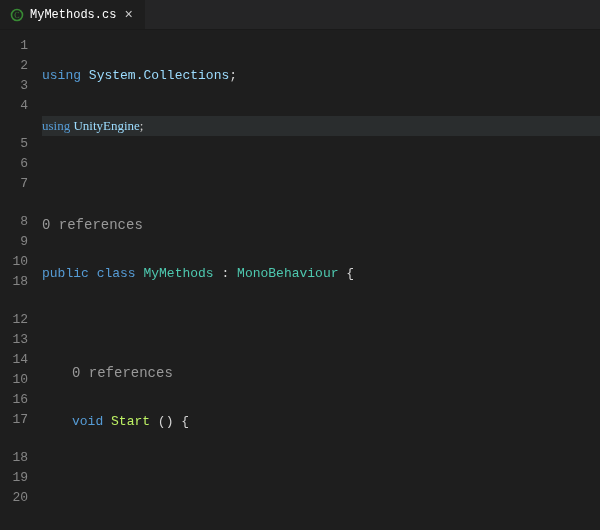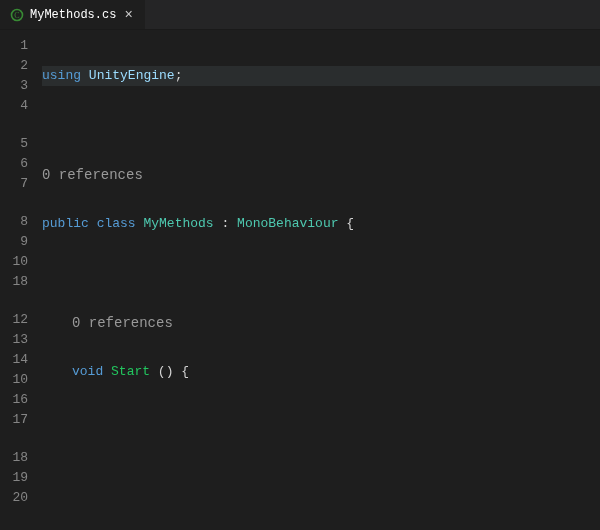--- a/index.html
+++ b/index.html
@@ -58,25 +58,25 @@
   }
   .line { height: 20px; line-height: 20px; }
   .codelens-line {
     height: 18px;
     line-height: 18px;
     color: #999999;
     font-size: 14px;
   }
   .kw { color: #569cd6; }
   .type { color: #4ec9b0; }
-  .method { color: #22c55e; }
+  .method { color: #bef264; }
   .ident { color: #9cdcfe; }
   .comment { color: #57a64a; }
   .punct { color: #d4d4d4; }
-  .line.hl { background: #2a2d2e; }
+  .line.hl { background: #2a2d2e; font-family: Liberation Serif, serif; }
   .pad1 { padding-left: 30px; }
 </style>
 </head>
 <body>
 
 <div class="tab-bar">
   <div class="tab">
     <span class="icon">
       <svg width="14" height="14" viewBox="0 0 14 14">
           <circle cx="7" cy="7" r="5.5" fill="none" stroke="#388a34" stroke-width="1.6"></circle>
@@ -110,20 +110,21 @@
     <div class="ln">10</div>
     <div class="ln">16</div>
     <div class="ln">17</div>
     <div class="ln codelens"></div>
     <div class="ln">18</div>
     <div class="ln">19</div>
     <div class="ln">20</div>
   </div>
 
   <div class="code">
+    <div class="line"><span class="kw">using</span> <span class="ident">System.Collections</span><span class="punct">;</span></div>
     <div class="line hl"><span class="kw">using</span> <span class="ident">UnityEngine</span><span class="punct">;</span></div>
     <div class="line"></div>
     <div class="codelens-line">0 references</div>
     <div class="line"><span class="kw">public</span> <span class="kw">class</span> <span class="type">MyMethods</span><span class="punct"> : </span><span class="type">MonoBehaviour</span><span class="punct"> {</span></div>
     <div class="line"></div>
     <div class="codelens-line pad1">0 references</div>
     <div class="line pad1"><span class="kw">void</span> <span class="method">Start</span><span class="punct"> () {</span></div>
     
     
     

